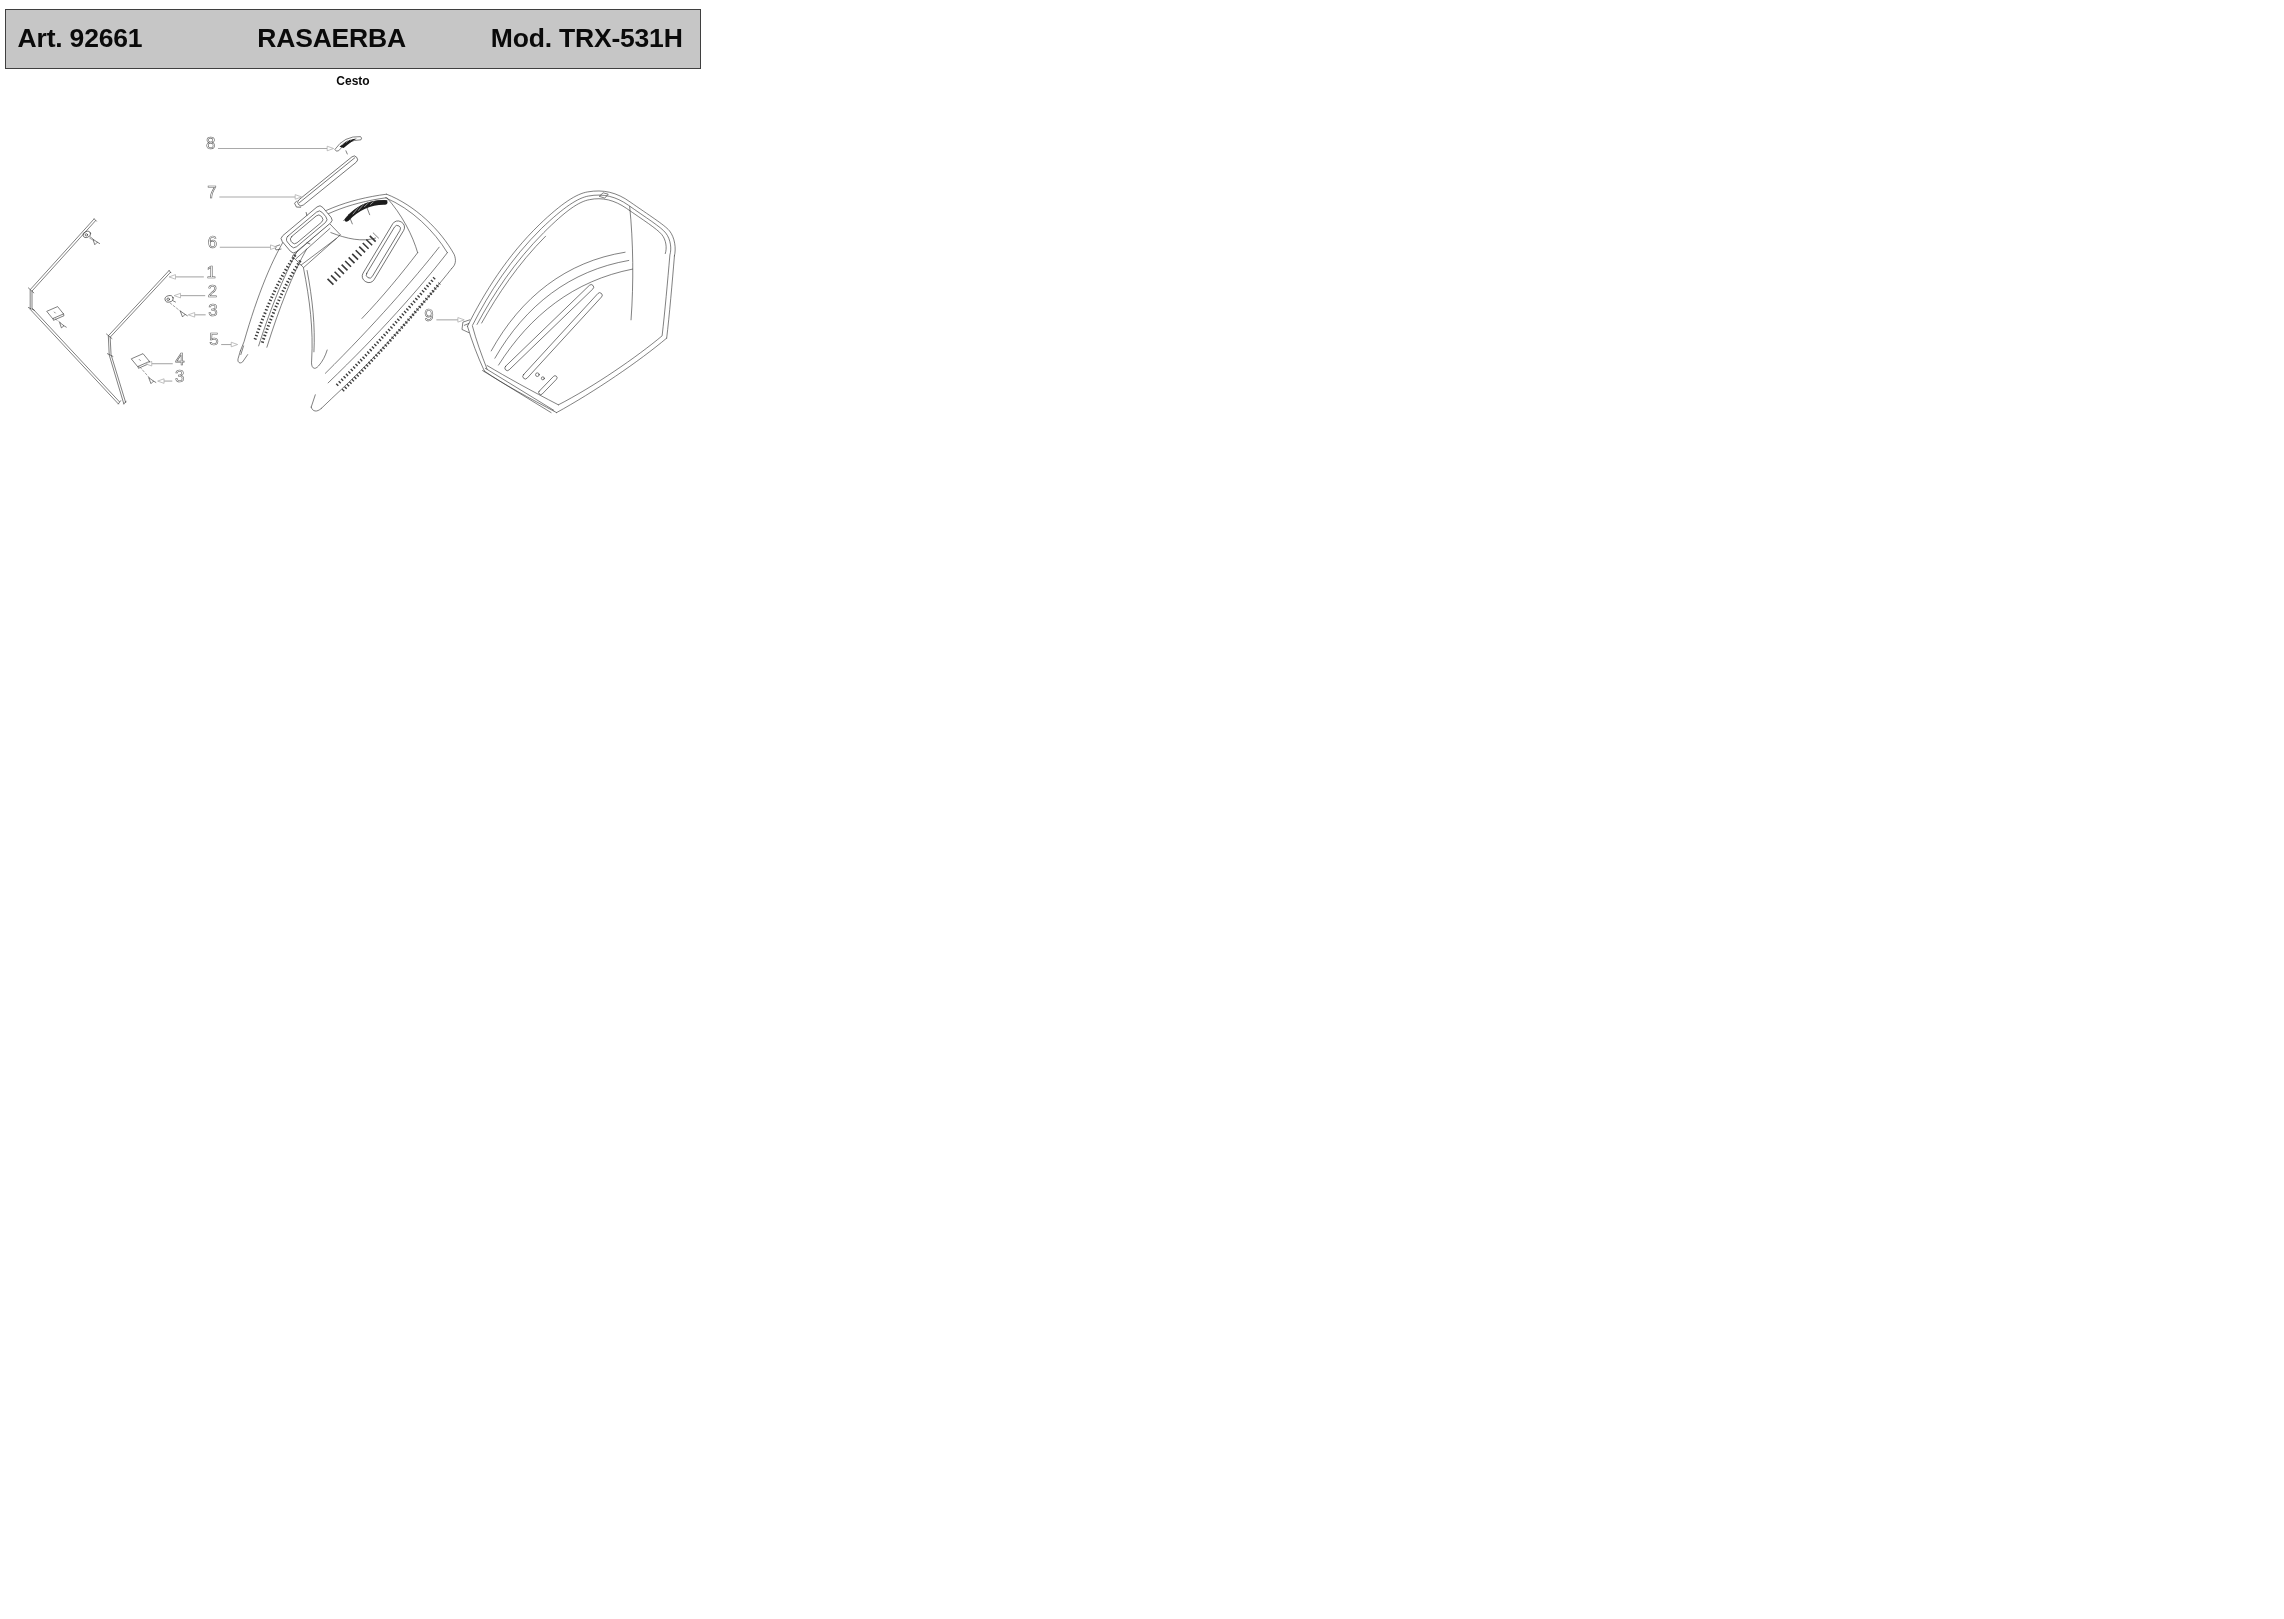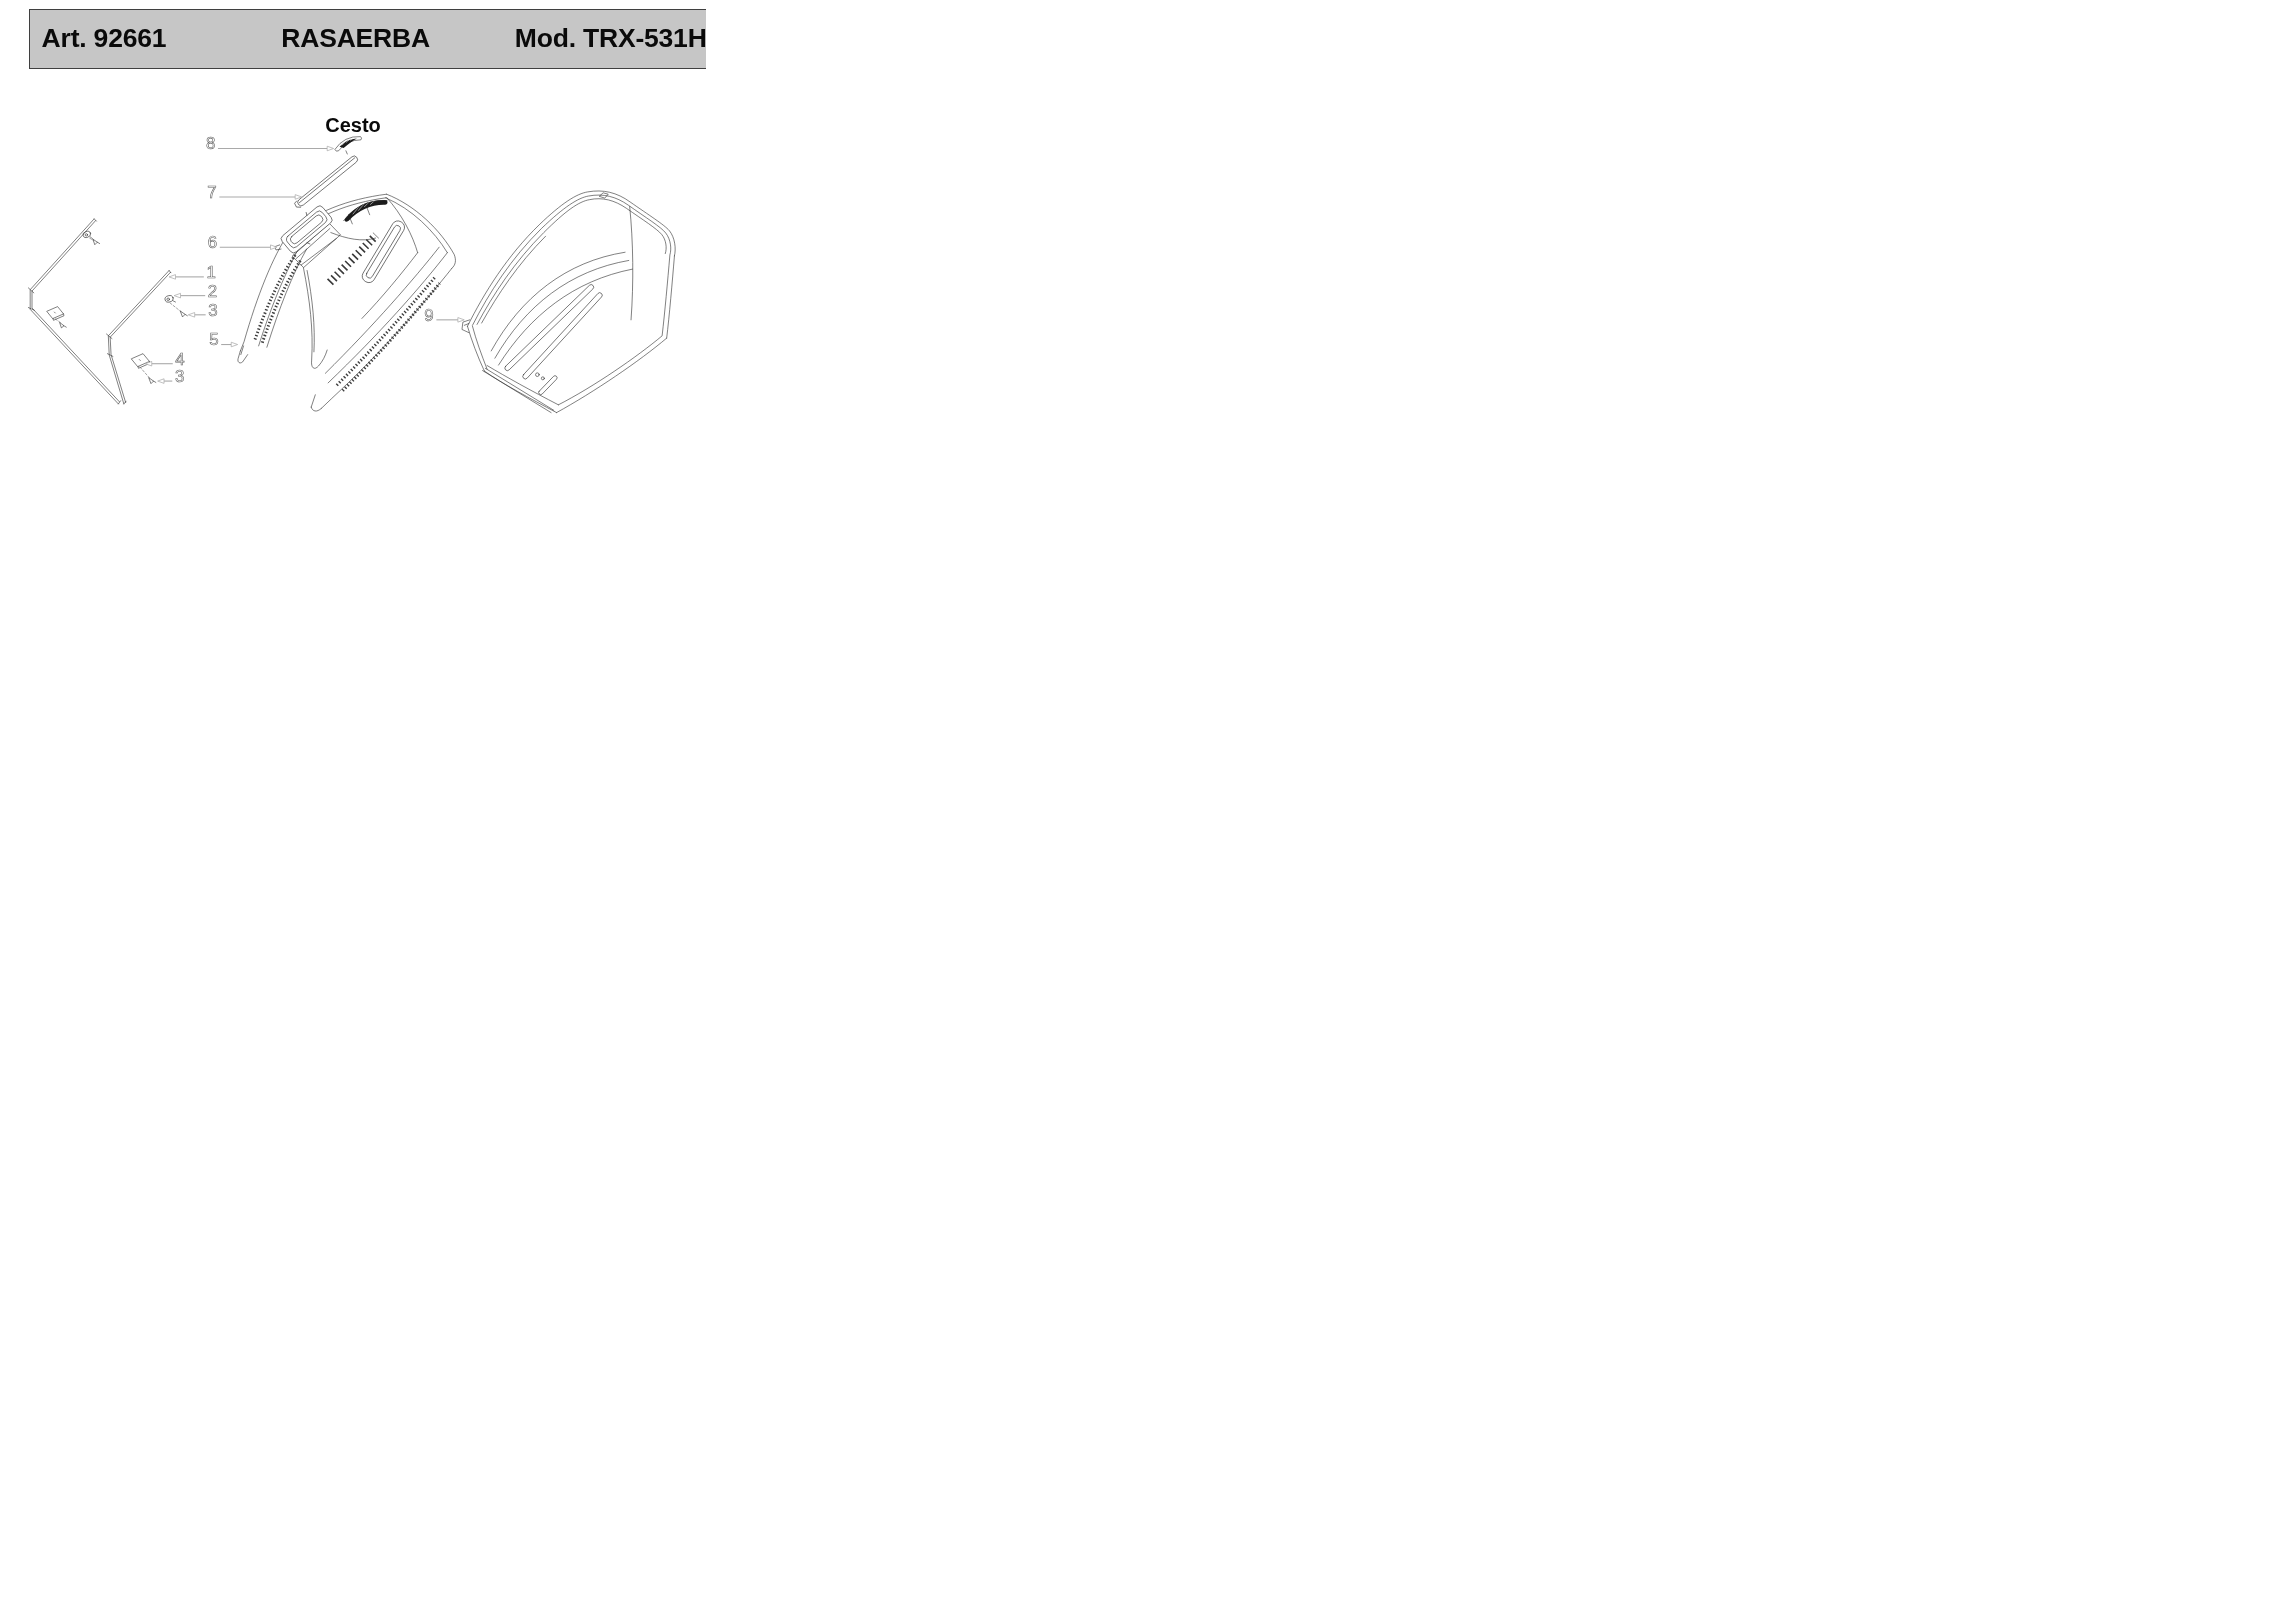--- a/index.html
+++ b/index.html
@@ -12,30 +12,29 @@
   html,body{margin:0;padding:0;background:#ffffff;}
   .sheet{
     position:relative;width:706px;height:419px;background:#ffffff;overflow:hidden;
     font-family:"Liberation Sans",sans-serif;
   }
   .header-bar{
     position:absolute;left:4.6px;top:8.7px;width:696px;height:60px;
     background:var(--header-bg);
     border:1.4px solid var(--header-border);
     box-sizing:border-box;
-    margin-left:24px;
   }
   .header-text{position:absolute;top:50%;white-space:nowrap;color:#0a0a0a;
     font-weight:700;font-size:26.5px;line-height:1;letter-spacing:-0.2px;}
   .art{left:12px;transform:translateY(-52%);}
   .ttl{left:326px;transform:translate(-50%,-52%);text-align:center;}
   .mod{right:17px;transform:translateY(-52%);}
   .subtitle{
     position:absolute;top:74px;left:0;width:100%;text-align:center;
-    font-weight:700;font-size:20px;color:#0a0a0a;margin-top:40px;
+    font-weight:700;font-size:12px;color:#0a0a0a;
   }
   svg{position:absolute;left:0;top:0;}
   .ln{fill:none;stroke:var(--drawing-line);stroke-width:1.3;stroke-linecap:round;stroke-linejoin:round;}
   .lnf{fill:#ffffff;stroke:var(--drawing-line);stroke-width:1.3;stroke-linejoin:round;}
   .lnd{fill:none;stroke:#5a5a5a;stroke-width:1.2;stroke-dasharray:5 4;stroke-linecap:round;}
   .dark{fill:#1c1c1c;stroke:none;}
   .hatchw{fill:none;stroke:#ffffff;stroke-width:1.2;}
   .slots{fill:none;stroke:#3d3d3d;stroke-width:6.5;stroke-dasharray:3 4.5;stroke-linecap:butt;}
   .ladder{fill:none;stroke:#3a3a3a;stroke-width:18;stroke-dasharray:3.5 7.5;stroke-linecap:butt;}
   .leader{stroke:var(--callout-line);stroke-width:2.4;fill:none;}

